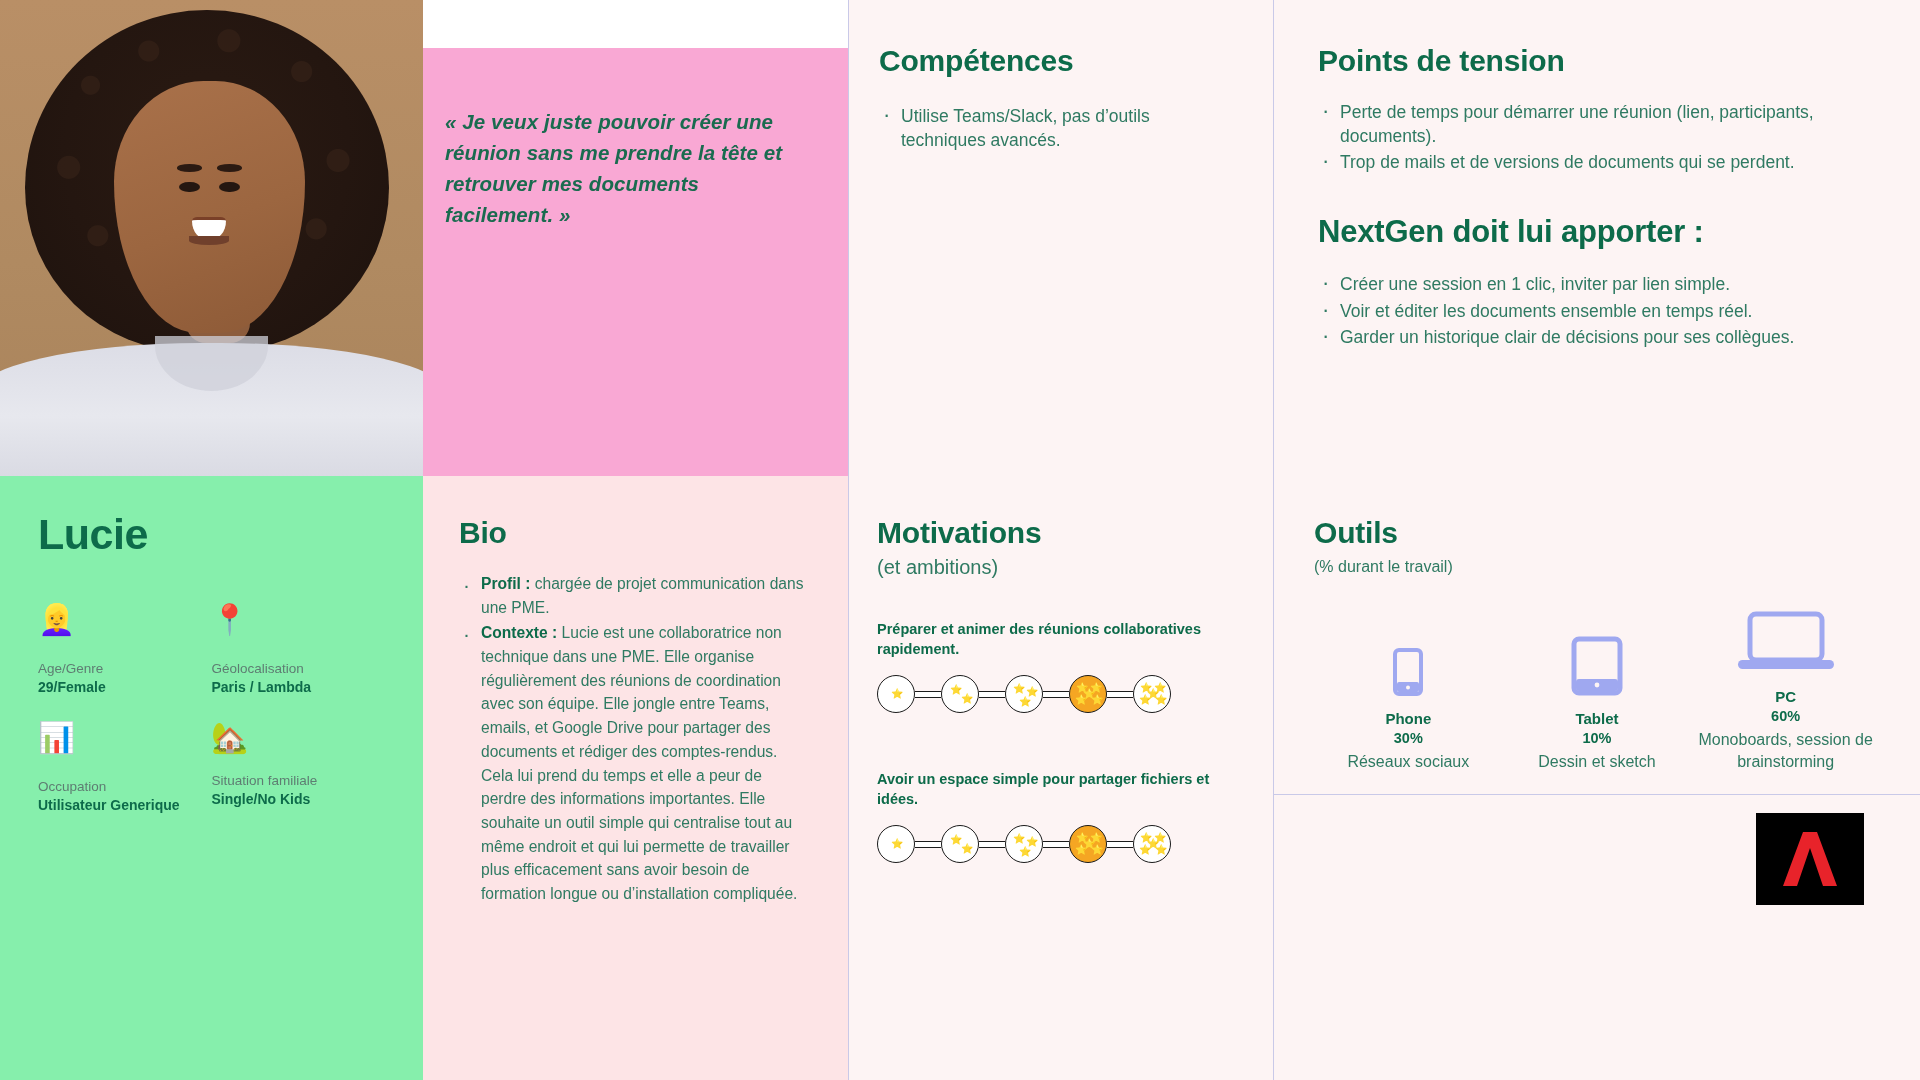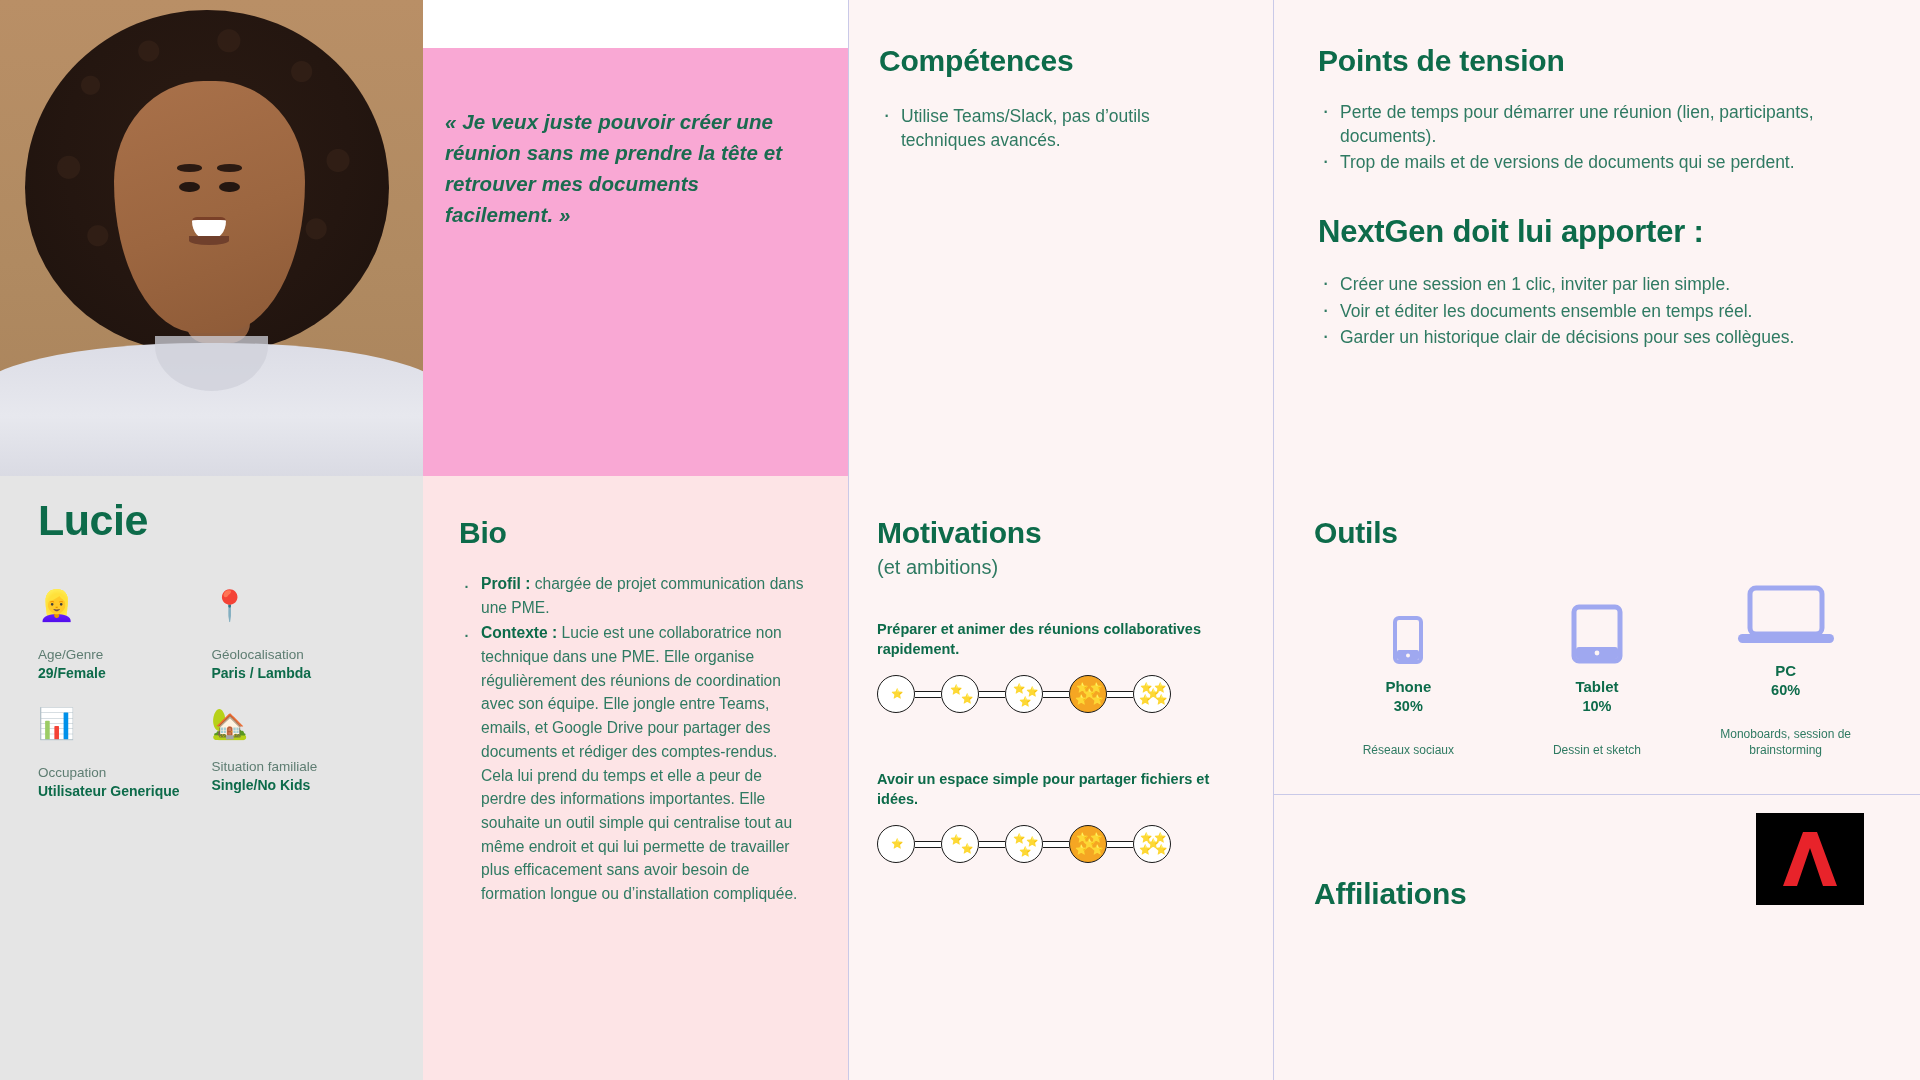--- a/index.html
+++ b/index.html
@@ -96,21 +96,21 @@
   }
 
   
   .tension-cell { background: #fdf4f4; border-left: 1px solid #c9c9e8; padding: 44px 60px 0 44px; }
   .tension-cell ul.bul { margin-top: 22px; }
   .tension-cell ul.bul li { margin-bottom: 2px; }
   .sub-head { margin-top: 40px; }
   .tension-cell .after-head { margin-top: 22px; }
 
   
-  .id-cell { background: #e5e5e5; padding: 20px 38px 0 38px; }
+  .id-cell { background: #86efac; padding: 34px 38px 0 38px; }
   .name { color: #0d6b4a; font-weight: 700; font-size: 43px; letter-spacing: -.5px; }
   .role { color: #2a6e5a; font-size: 22px; margin-top: 14px; }
   .facts { margin-top: 46px; display: grid; grid-template-columns: 1fr 1fr; row-gap: 28px; }
   .fact { }
   .fact .emoji { font-size: 30px; line-height: 1; display:block; }
   .fact .lbl { color: #5e7d72; font-size: 13.5px; margin-top: 26px; }
   .fact .val { color: #0d6b4a; font-weight: 700; font-size: 14px; margin-top: 3px; }
   .fact.offs .lbl { margin-top: 20px; }
 
   
@@ -140,21 +140,21 @@
   .connector { width: 26px; height: 7px; border-top: 1.6px solid #1b1b1b; border-bottom: 1.6px solid #1b1b1b; background:#fff; flex:none; }
   .node .st { position: absolute; font-size: 10px; line-height: 1; }
 
   
   .tools-cell { background: #fdf4f4; border-left: 1px solid #c9c9e8; padding: 40px 40px 0 40px; }
   .tools-sub { color: #2f7a62; font-size: 16px; margin-top: 8px; }
   .devices { display: flex; justify-content: space-around; align-items: flex-end; margin-top: 34px; }
   .device { text-align: center; width: 33%; }
   .dev-name { color: #0d6b4a; font-weight: 700; font-size: 15px; margin-top: 14px; }
   .dev-pct { color: #0d6b4a; font-weight: 700; font-size: 14.5px; margin-top: 3px; }
-  .dev-note { color: #2f7a62; font-size: 12px; margin-top: 28px; line-height: 1.35; }
+  .dev-note { color: #2f7a62; font-size: 16px; margin-top: 5px; line-height: 1.35; }
   .phone-svg, .tablet-svg, .pc-svg { display:block; margin: 0 auto; }
 
   
   .aff-cell { background: #fdf4f4; border-left: 1px solid #c9c9e8; border-top: 1px solid #c9c9e8; padding: 46px 40px 0 40px; position: relative; }
   .aff-logo {
     position: absolute; right: 56px; top: 18px;
     width: 108px; height: 92px; background: #000;
     display: flex; align-items: center; justify-content: center;
   }
 </style>
@@ -313,20 +313,21 @@
             <span class="st" style="left:21px;top:19px">⭐</span>
             <span class="st" style="left:13px;top:13px">⭐</span>
           </div>
       </div>
     </div>
   </div>
 
   <div class="cell" style="display:flex;flex-direction:column;">
     <div class="tools-cell" style="flex:0 0 318px;">
       <div class="sec-title">Outils</div>
+      <div class="tools-sub">(% durant le travail)</div>
       <div class="devices">
 
         <div class="device">
           <svg class="phone-svg" width="30" height="48" viewBox="0 0 30 48">
             <rect x="2" y="2" width="26" height="44" rx="4" fill="none" stroke="#9fa8f0" stroke-width="4"></rect>
             <rect x="4" y="34" width="22" height="10" rx="2" fill="#9fa8f0"></rect>
             <circle cx="15" cy="39.5" r="2" fill="#fdf4f4"></circle>
           </svg>
           <div class="dev-name">Phone</div>
           <div class="dev-pct">30%</div>
@@ -357,17 +358,16 @@
       </div>
     </div>
 
     <div class="aff-cell" style="flex:1 1 auto;">
       <div class="aff-logo">
         <svg width="74" height="62" viewBox="0 0 74 62">
           <path d="M30 4 L44 4 L64 58 L50 58 L37 20 L24 58 L10 58 Z" fill="#e8232a"></path>
           <path d="M37 30 L47 58 L27 58 Z" fill="#000"></path>
         </svg>
       </div>
-      <div class="sec-title" style="margin-top:36px;">Affiliations</div>
     </div>
   </div>
 
 </div>
 
 </body></html>

